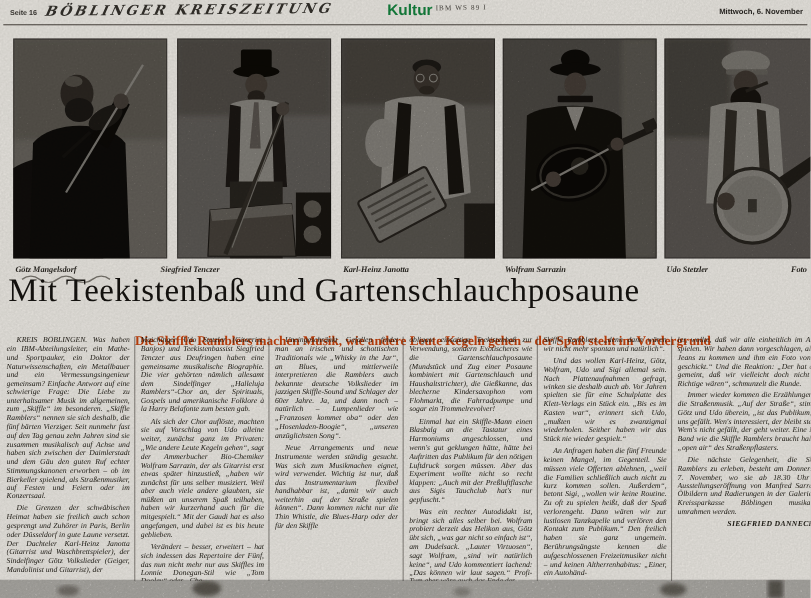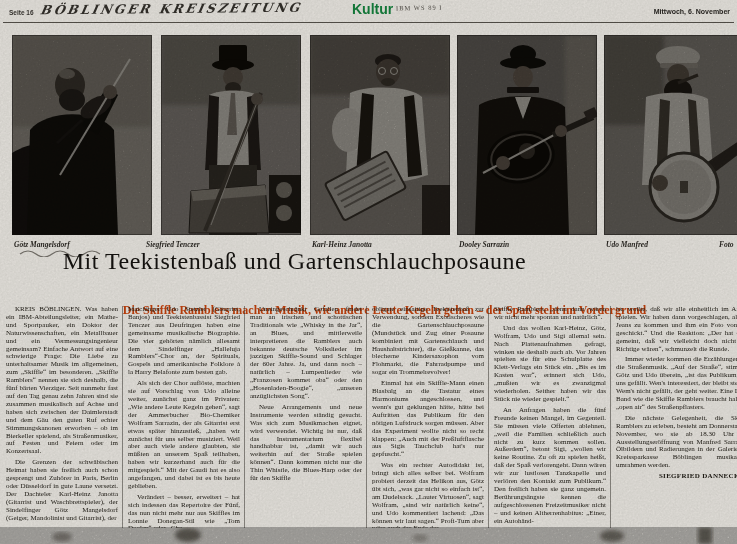--- a/index.html
+++ b/index.html
@@ -24,28 +24,28 @@
   
   .captions{position:absolute;top:240px;left:0;width:655px;height:12px;
             font-family:"Liberation Serif",serif;font-style:italic;font-weight:bold;
             font-size:7.5px;color:#2b2823;}
   .captions span{position:absolute;top:0;white-space:nowrap;}
   .cap0{left:14px}.cap1{left:146px}.cap2{left:312px}.cap3{left:459px}.cap4{left:606px}
   .credit{left:719px;text-align:right;}
   .scribble{position:absolute;left:18px;top:9px;}
   
   .headline{position:absolute;top:248px;left:0;width:589px;margin:0;text-align:center;
-            font-family:"Liberation Serif",serif;font-weight:400;font-size:24px;
+            font-family:"Liberation Serif",serif;font-weight:400;font-size:30px;
             letter-spacing:0.5px;color:#151310;}
   .subhead{position:absolute;top:287px;left:0;width:737px;margin:16px;text-align:center;
             font-family:"Liberation Serif",serif;font-weight:bold;font-size:12px;
             color:#c2410c;}
   
   .col{position:absolute;top:306px;height:222px;overflow:hidden;text-align:justify;
-       font-family:"Liberation Serif",serif;font-size:7px;line-height:7.9px;color:#232019;}
+       font-family:"Liberation Serif",serif;font-size:7px;line-height:7.9px;color:#232019;font-style:italic;}
   .col p{margin:0 0 3px 0;text-indent:9px;}
   .col p.cont{text-indent:0;}
   .c1{left:6px;width:112px}.c2{left:128px;width:112px}.c3{left:250px;width:112px}
   .c4{left:372px;width:112px}.c5{left:494px;width:112px}.c6{left:616px;width:134px}
   .vrule{position:absolute;top:306px;width:1px;height:222px;background:rgba(45,41,35,0.5);}
   .v1{left:122px}.v2{left:244px}.v3{left:366px}.v4{left:488px}.v5{left:610px}
   .byline{font-weight:bold;text-align:right;text-indent:0;letter-spacing:0.3px;}
   
   .smudge-band{position:absolute;top:527px;left:0;width:737px;height:17px;}
   .noise-overlay{position:absolute;top:0;left:0;width:737px;height:544px;pointer-events:none;}
@@ -206,40 +206,40 @@
         </g>
         <rect x="0.5" y="0.5" width="139" height="199" fill="none" stroke="rgba(20,18,15,0.45)"></rect>
       </g>
     </svg>
   </div>
 
   <div class="captions">
     <span class="cap0">Götz Mangelsdorf</span>
     <span class="cap1">Siegfried Tenczer</span>
     <span class="cap2">Karl-Heinz Janotta</span>
-    <span class="cap3">Dooley Sarrazin</span>
-    <span class="cap4">Udo Manfred</span>
+    <span class="cap3">Wolfram Sarrazin</span>
+    <span class="cap4">Udo Stetzler</span>
     <span class="credit">Foto</span>
     <svg class="scribble" width="90" height="8" viewBox="0 0 90 8">
       <path d="M2,5 q8,-6 16,0 t16,0 t16,0 t16,0 t16,0" fill="none" stroke="#5a564f" stroke-width="1.2" opacity="0.8"></path>
     </svg>
   </div>
 
   <h1 class="headline">Mit Teekistenbaß und Gartenschlauchposaune</h1>
   <h2 class="subhead">Die Skiffle Ramblers machen Musik, wie andere Leute Kegeln gehen – der Spaß steht im Vordergrund</h2>
 
   <div class="vrule v1"></div>
   <div class="vrule v2"></div>
   <div class="vrule v3"></div>
   <div class="vrule v4"></div>
   <div class="vrule v5"></div>
 
   <div class="col c1">
     <p>KREIS BÖBLINGEN. Was haben ein IBM-Abteilungsleiter, ein Mathe- und Sportpauker, ein Doktor der Naturwissenschaften, ein Metallbauer und ein Vermessungsingenieur gemeinsam? Einfache Antwort auf eine schwierige Frage: Die Liebe zu unterhaltsamer Musik im allgemeinen, zum „Skiffle“ im besonderen. „Skiffle Ramblers“ nennen sie sich deshalb, die fünf bärten Vierziger. Seit nunmehr fast auf den Tag genau zehn Jahren sind sie zusammen musikalisch auf Achse und haben sich zwischen der Daimlerstadt und dem Gäu den guten Ruf echter Stimmungskanonen erworben – ob im Bierkeller spielend, als Straßenmusiker, auf Festen und Feiern oder im Konzertsaal.</p>
-    <p>Die Grenzen der schwäbischen Heimat haben sie freilich auch schon gesprengt und Zuhörer in Paris, Berlin oder Düsseldorf in gute Laune versetzt. Der Dachteler Karl-Heinz Janotta (Gitarrist und Waschbrettspieler), der Sindelfinger Götz Mangelsdorf (Geiger, Mandolinist und Gitarrist), der</p>
+    <p>Die Grenzen der schwäbischen Heimat haben sie freilich auch schon gesprengt und Zuhörer in Paris, Berlin oder Düsseldorf in gute Laune versetzt. Der Dachteler Karl-Heinz Janotta (Gitarrist und Waschbrettspieler), der Sindelfinger Götz Volkslieder (Geiger, Mandolinist und Gitarrist), der</p>
   </div>
   <div class="col c2">
     <p class="cont">Maichinger Udo Stetzler (Gitarrist, Banjos) und Teekistenbassist Siegfried Tenczer aus Deufringen haben eine gemeinsame musikalische Biographie. Die vier gehörten nämlich allesamt dem Sindelfinger „Halleluja Ramblers“-Chor an, der Spirituals, Gospels und amerikanische Folklore à la Harry Belafonte zum besten gab.</p>
     <p>Als sich der Chor auflöste, machten sie auf Vorschlag von Udo alleine weiter, zunächst ganz im Privaten: „Wie andere Leute Kegeln gehen“, sagt der Ammerbucher Bio-Chemiker Wolfram Sarrazin, der als Gitarrist erst etwas später hinzustieß, „haben wir zunächst für uns selber musiziert. Weil aber auch viele andere glaubten, sie müßten an unserem Spaß teilhaben, haben wir kurzerhand auch für die mitgespielt.“ Mit der Gaudi hat es also angefangen, und dabei ist es bis heute geblieben.</p>
     <p>Verändert – besser, erweitert – hat sich indessen das Repertoire der Fünf, das nun nicht mehr nur aus Skiffles im Lonnie Donegan-Stil wie „Tom Dooley“ oder „Che-</p>
   </div>
   <div class="col c3">
     <p>Uneingeschränkt Gefallen findet man an irischen und schottischen Traditionals wie „Whisky in the Jar“, an Blues, und mittlerweile interpretieren die Ramblers auch bekannte deutsche Volkslieder im jazzigen Skiffle-Sound und Schlager der 60er Jahre. Ja, und dann noch – natürlich – Lumpenlieder wie „Franzosen kommet oba“ oder den „Hosenladen-Boogie“, „unseren anzüglichsten Song“.</p>
     <p>Neue Arrangements und neue Instrumente werden ständig gesucht. Was sich zum Musikmachen eignet, wird verwendet. Wichtig ist nur, daß das Instrumentarium flexibel handhabbar ist, „damit wir auch weiterhin auf der Straße spielen können“. Dann kommen nicht nur die Thin Whistle, die Blues-Harp oder der für den Skiffle</p>
   </div>

